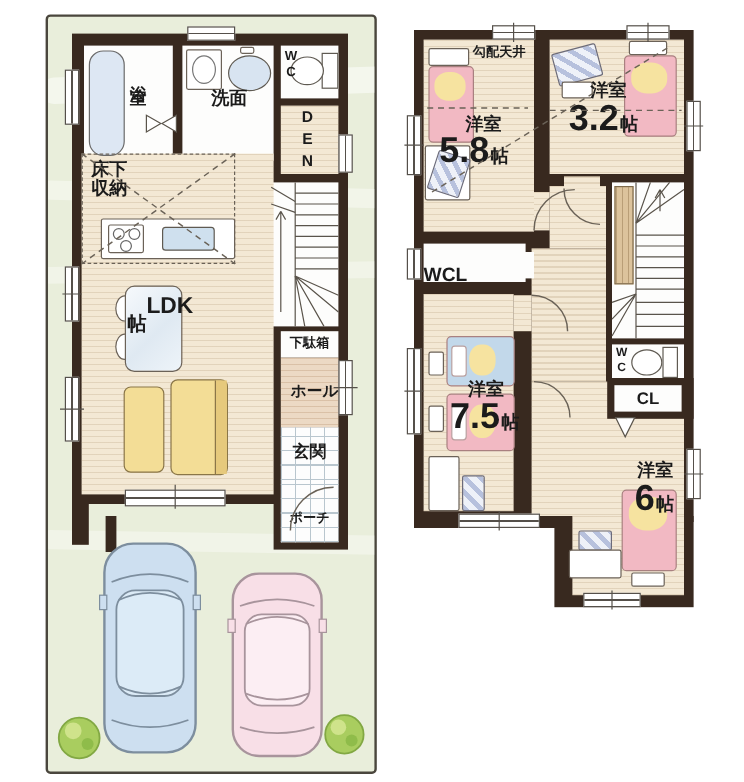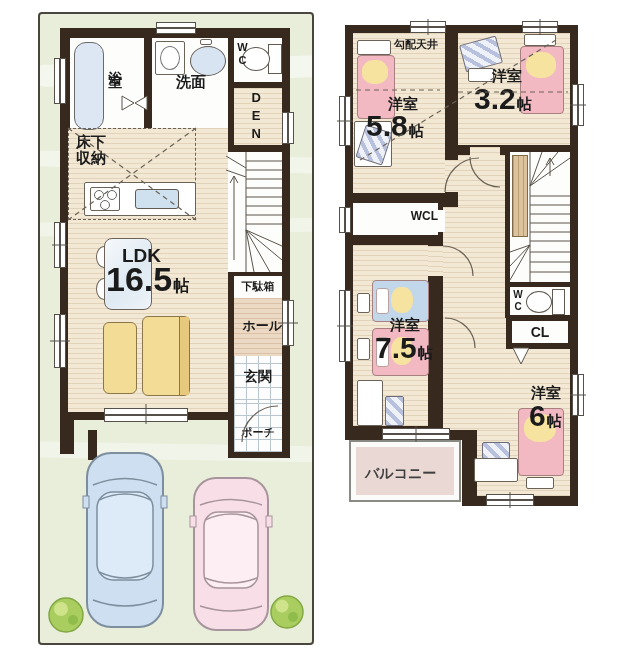--- a/index.html
+++ b/index.html
@@ -110,35 +110,31 @@
   <div class="lbl vlbl" style="left:108px;top:60px;font-size:14px;">浴室</div>
   <div class="lbl" style="left:156px;top:76px;width:70px;text-align:center;font-size:15px;font-family:Liberation Mono, monospace;">洗面</div>
   <div class="lbl vlbl" style="left:236px;top:41px;font-size:11px;letter-spacing:1px;">WC</div>
   <div class="lbl vlbl" style="left:249px;top:90px;font-size:13px;letter-spacing:3px;">DEN</div>
   <div class="lbl" style="left:76px;top:134px;font-size:15px;">
     <div>床下</div>
     <div>収納</div>
   </div>
   <div class="lbl" style="left:122px;top:246px;font-size:19px;">LDK</div>
   <div class="sizeRow" style="left:106px;top:260px;">
-    <span style="font-size:34px;">16.5</span>
       <span style="font-size:16px;">帖</span>
   </div>
   <div class="lbl" style="left:234px;top:281px;width:48px;text-align:center;font-size:11px;">下駄箱</div>
   <div class="lbl" style="left:234px;top:319px;width:48px;text-align:right;font-size:13px;">ホール</div>
   <div class="lbl" style="left:234px;top:369px;width:48px;text-align:center;font-size:14px;">玄関</div>
   <div class="lbl" style="left:234px;top:427px;width:48px;text-align:center;font-size:11px;">ポーチ</div>
 
   <div class="abs wall" style="left:345px;top:25px;width:233px;height:410px;"></div>
   <div class="abs wall" style="left:462px;top:430px;width:116px;height:76px;"></div>
   <div class="abs wall" style="left:345px;top:426px;width:120px;height:14px;"></div>
 
-  <div class="abs" style="left:349px;top:440px;width:112px;height:62px;background:#e9d8d4;border:2px solid #8a8a85;box-shadow:inset 0 0 0 5px #fbfbfa;">
-    <div class="lbl" style="left:14px;top:24px;font-size:14px;color:#3f3f3f;">バルコニー</div>
-  </div>
 
   <div class="abs wood" style="left:353px;top:33px;width:92px;height:160px;"></div>
   <div class="abs wood" style="left:458px;top:33px;width:112px;height:112px;"></div>
   <div class="abs whiteroom" style="left:353px;top:203px;width:85px;height:32px;"></div>
   <div class="abs wood" style="left:458px;top:155px;width:47px;height:52px;"></div>
   <div class="abs wood" style="left:443px;top:207px;width:62px;height:111px;"></div>
   <div class="abs whiteroom" style="left:510px;top:152px;width:60px;height:130px;"></div>
   <div class="woodstrip" style="left:512px;top:155px;width:14px;height:80px;"></div>
   <div class="abs whiteroom" style="left:510px;top:287px;width:60px;height:30px;"></div>
   <div class="abs wood" style="left:443px;top:318px;width:127px;height:112px;"></div>
@@ -204,21 +200,21 @@
   <div class="lbl" style="left:388px;top:96px;font-size:15px;">洋室</div>
   <div class="sizeRow" style="left:366px;top:109px;">
     <span style="font-size:30px;">5.8</span>
       <span style="font-size:15px;">帖</span>
   </div>
   <div class="lbl" style="left:492px;top:68px;font-size:15px;">洋室</div>
   <div class="sizeRow" style="left:474px;top:82px;">
     <span style="font-size:30px;">3.2</span>
       <span style="font-size:15px;">帖</span>
   </div>
-  <div class="lbl" style="left:353px;top:210px;width:85px;text-align:right;font-size:12px;">WCL</div>
+  <div class="lbl" style="left:353px;top:222px;width:85px;text-align:left;font-size:16px;">WCL</div>
   <div class="lbl vlbl" style="left:512px;top:289px;font-size:10px;letter-spacing:1px;">WC</div>
   <div class="lbl" style="left:512px;top:325px;width:56px;text-align:center;font-size:14px;">CL</div>
   <div class="lbl" style="left:390px;top:317px;font-size:15px;">洋室</div>
   <div class="sizeRow" style="left:375px;top:331px;">
     <span style="font-size:30px;">7.5</span>
       <span style="font-size:15px;">帖</span>
   </div>
   <div class="lbl" style="left:531px;top:385px;font-size:15px;">洋室</div>
   <div class="sizeRow" style="left:529px;top:399px;">
     <span style="font-size:30px;">6</span>

